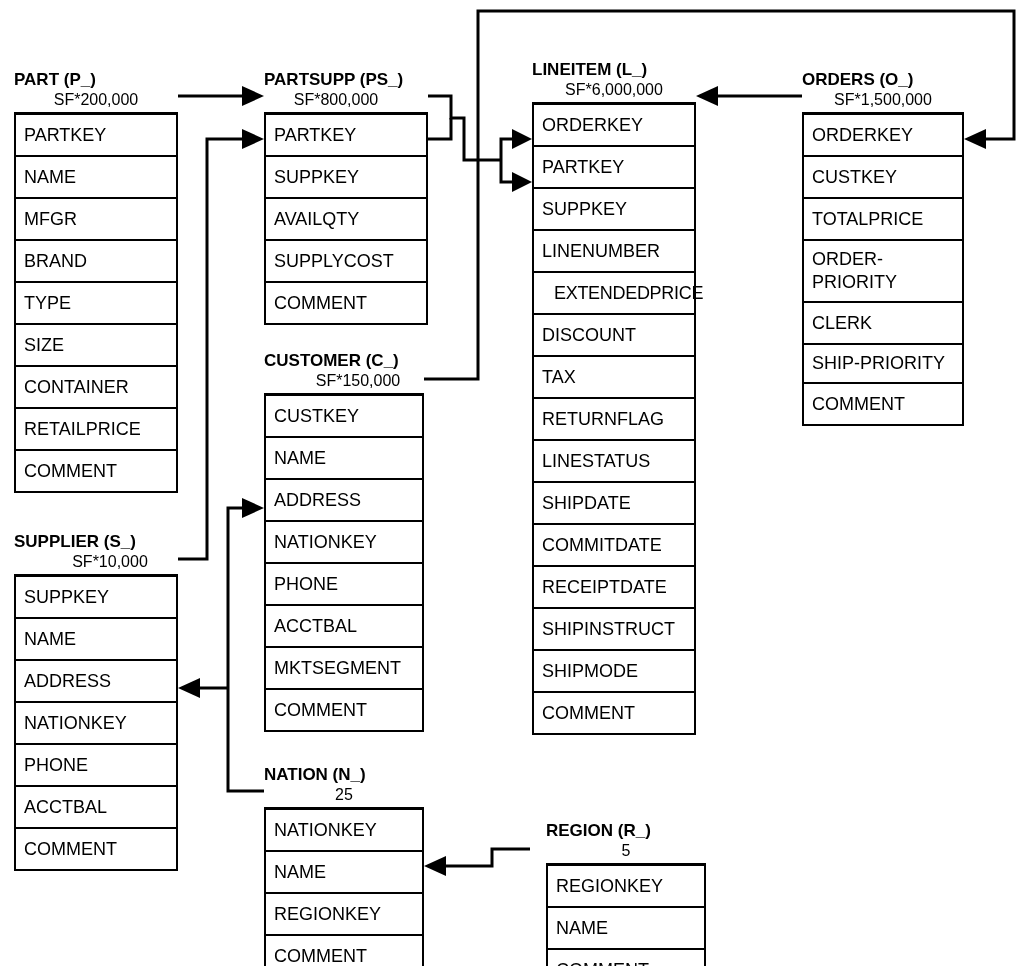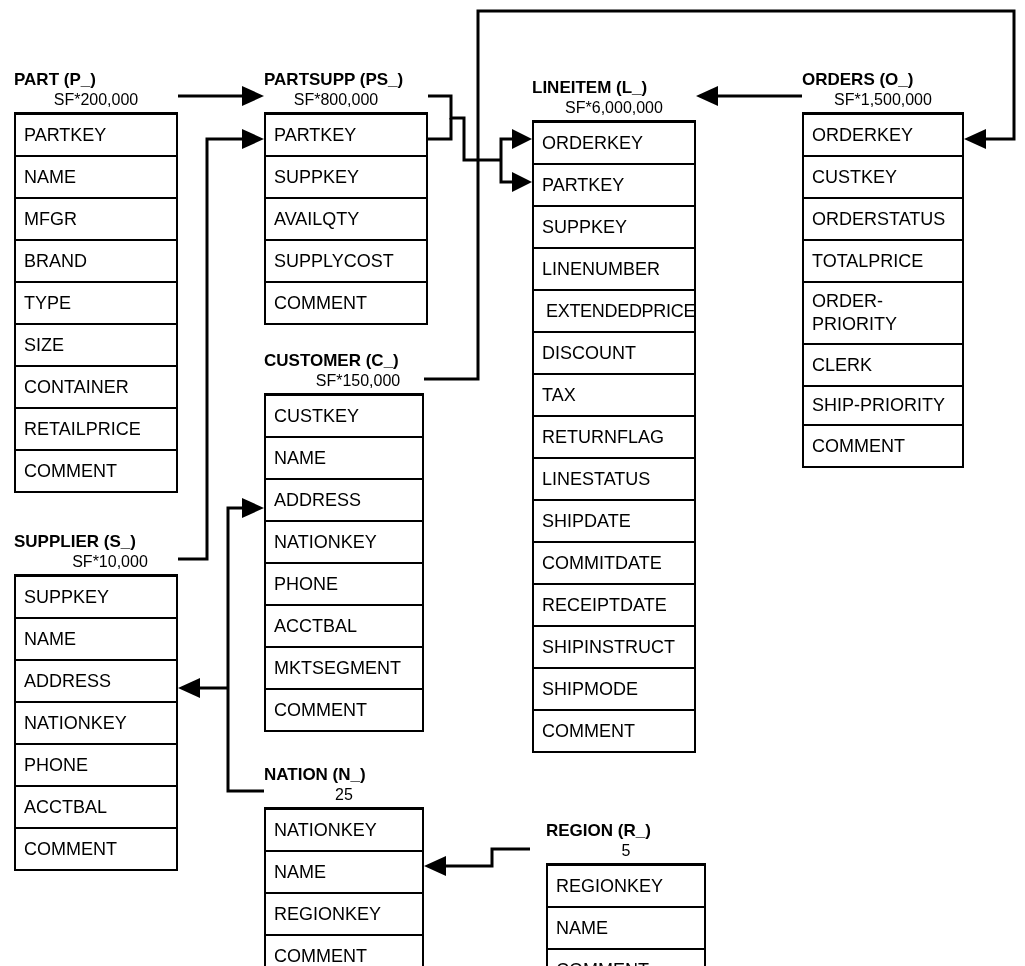--- a/index.html
+++ b/index.html
@@ -55,21 +55,21 @@
   .field:last-child {
     border-bottom: none;
   }
   .field.wrap {
     white-space: normal;
     padding-top: 7px;
     padding-bottom: 7px;
     line-height: 23px;
   }
   .field.overflow {
-    padding-left: 12px;
+    padding-left: 20px;
     letter-spacing: -0.3px;
     text-align: right;
   }
   svg.links {
     position: absolute;
     left: 0;
     top: 0;
     width: 1025px;
     height: 966px;
     pointer-events: none;
@@ -109,21 +109,21 @@
     <div class="entity-card">SF*800,000</div>
     <div class="entity-box" style="width:164px;">
       <div class="field">PARTKEY</div>
       <div class="field">SUPPKEY</div>
       <div class="field">AVAILQTY</div>
       <div class="field">SUPPLYCOST</div>
       <div class="field">COMMENT</div>
     </div>
   </div>
 
-  <div class="entity" style="left:532px; top:38px; width:164px;">
+  <div class="entity" style="left:532px; top:20px; width:164px;">
     <div class="entity-title">LINEITEM (L_)</div>
     <div class="entity-card">SF*6,000,000</div>
     <div class="entity-box" style="width:164px;">
       <div class="field">ORDERKEY</div>
       <div class="field">PARTKEY</div>
       <div class="field">SUPPKEY</div>
       <div class="field">LINENUMBER</div>
       <div class="field overflow">EXTENDEDPRICE</div>
       <div class="field">DISCOUNT</div>
       <div class="field">TAX</div>
@@ -137,21 +137,20 @@
       <div class="field">COMMENT</div>
     </div>
   </div>
 
   <div class="entity" style="left:802px; top:30px; width:162px;">
     <div class="entity-title">ORDERS (O_)</div>
     <div class="entity-card">SF*1,500,000</div>
     <div class="entity-box" style="width:162px;">
       <div class="field">ORDERKEY</div>
       <div class="field">CUSTKEY</div>
-      <div class="field">ORDERSTATUS</div>
       <div class="field">TOTALPRICE</div>
       <div class="field wrap">ORDER-PRIORITY</div>
       <div class="field">CLERK</div>
       <div class="field wrap">SHIP-PRIORITY</div>
       <div class="field">COMMENT</div>
     </div>
   </div>
 
   <div class="entity" style="left:264px; top:311px; width:188px;">
     <div class="entity-title">CUSTOMER (C_)</div>

